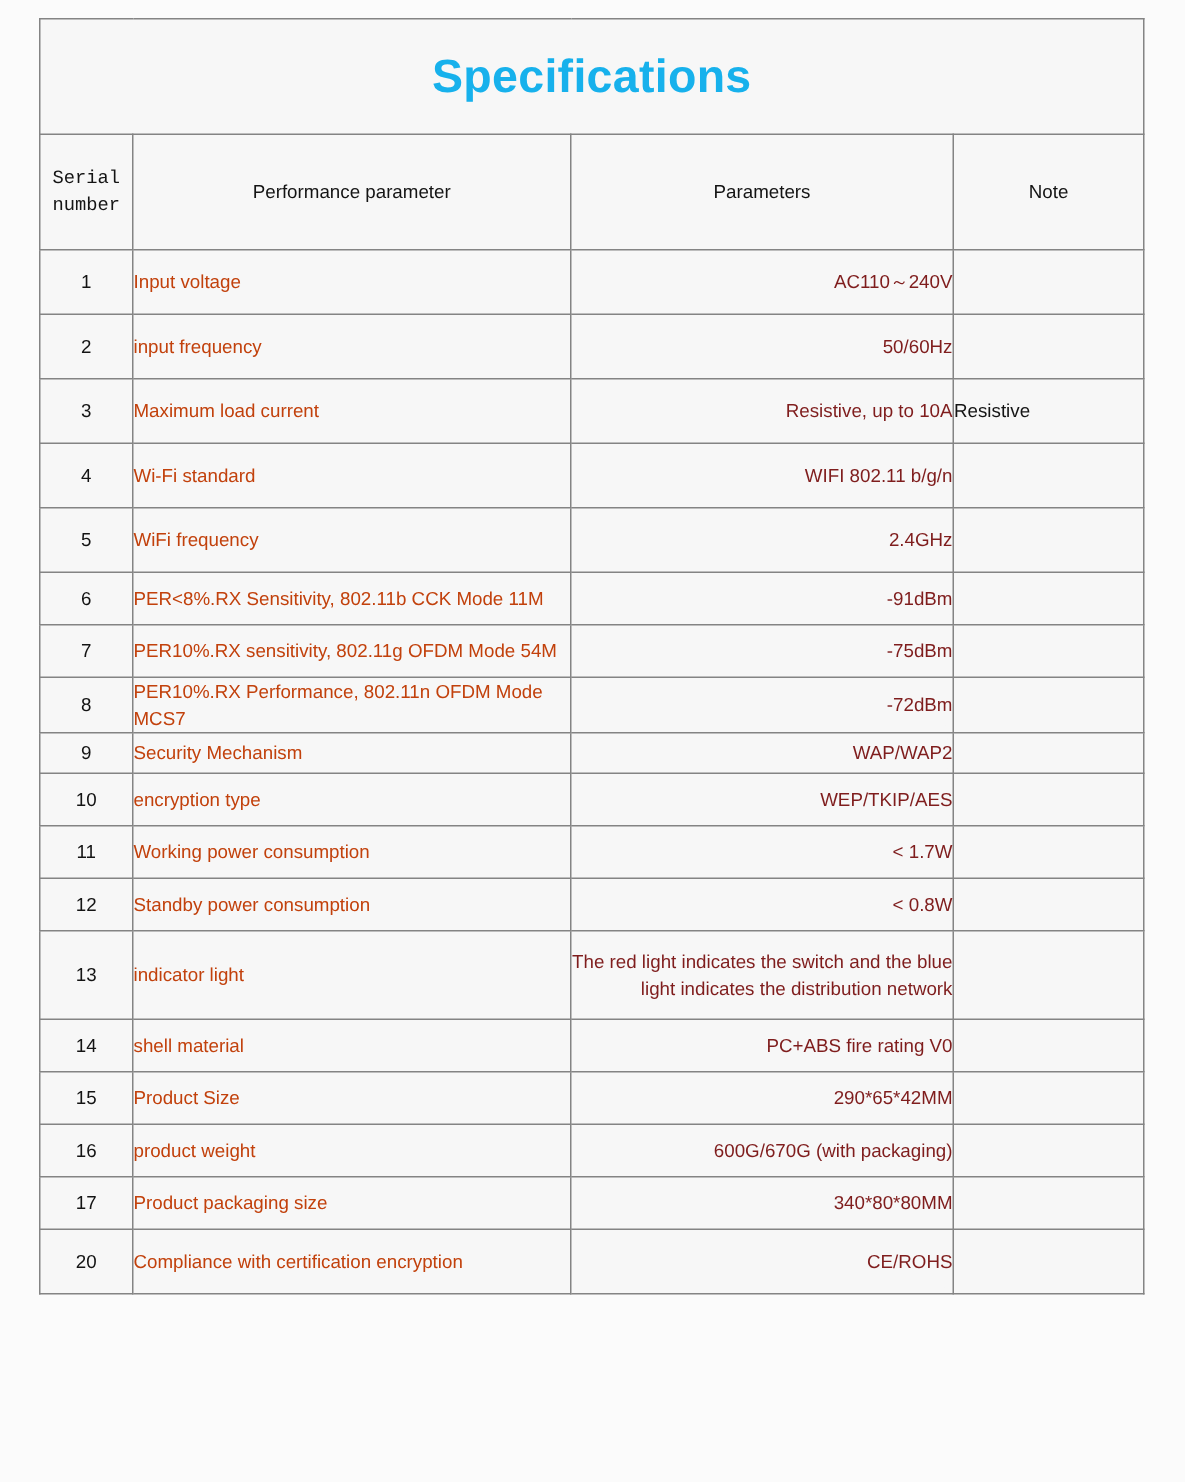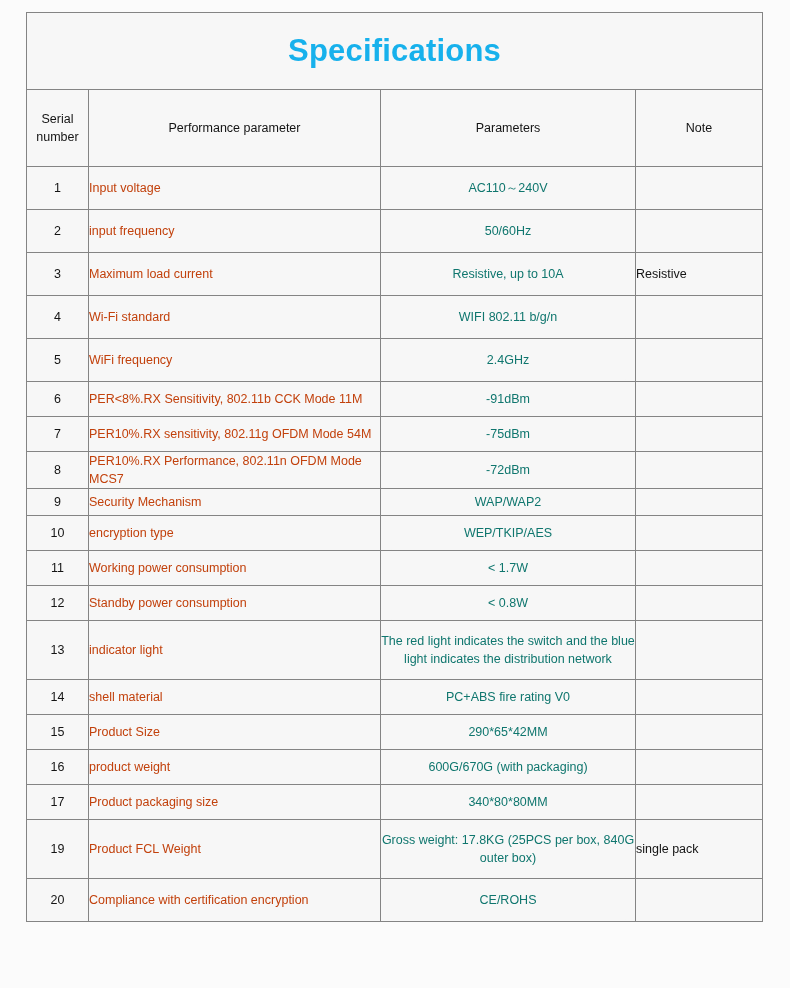--- a/index.html
+++ b/index.html
@@ -53,39 +53,40 @@
   .hdr-cell {
     height: 76px;
     text-align: center;
     font-size: 12.5px;
     color: #141414;
     padding: 2px 4px;
     line-height: 1.35;
   }
   .hdr-cell.serial {
     line-height: 1.45;
+    font-family: Liberation Mono, monospace;
   }
   
   .c-serial {
     text-align: center;
     font-size: 12.5px;
     color: #141414;
     padding: 6px 2px;
   }
   .c-param {
     text-align: left;
     font-size: 12.5px;
     color: #c2410c;
     padding: 6px 0 6px 10px;
     line-height: 1.45;
   }
   .c-value {
-    text-align: center;
-    font-size: 12.5px;
-    color: #0f766e;
+    text-align: right;
+    font-size: 12.5px;
+    color: #7f1d1d;
     padding: 6px 0 6px 6px;
     line-height: 1.45;
     border-radius: 19px;
   }
   .c-note {
     font-size: 12.5px;
     color: #141414;
     padding: 6px 4px;
   }
   .col-serial  { width: 62px; }
@@ -242,26 +243,20 @@
       </tr>
 
       <tr class="r-std">
         <td class="c-serial">17</td>
         <td class="c-param">Product packaging size</td>
         <td class="c-value">340*80*80MM</td>
         <td class="c-note"></td>
       </tr>
 
 
-      <tr class="r-xtall">
-        <td class="c-serial">19</td>
-        <td class="c-param">Product FCL Weight</td>
-        <td class="c-value">Gross weight: 17.8KG (25PCS per box, 840G outer box)</td>
-        <td class="c-note">single pack</td>
-      </tr>
 
       <tr class="r-tall">
         <td class="c-serial">20</td>
         <td class="c-param">Compliance with certification encryption</td>
         <td class="c-value">CE/ROHS</td>
         <td class="c-note"></td>
       </tr>
 
     </tbody>
   </table>

